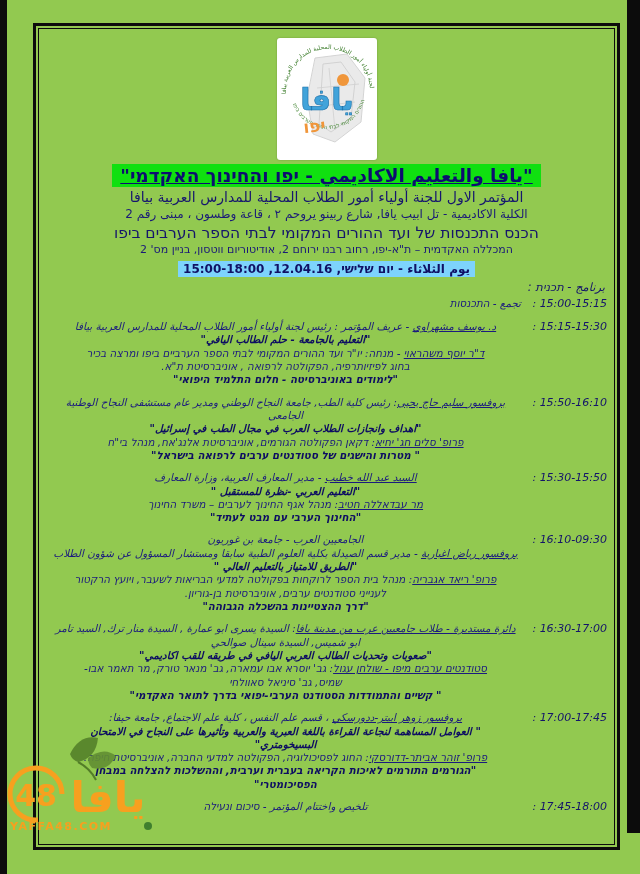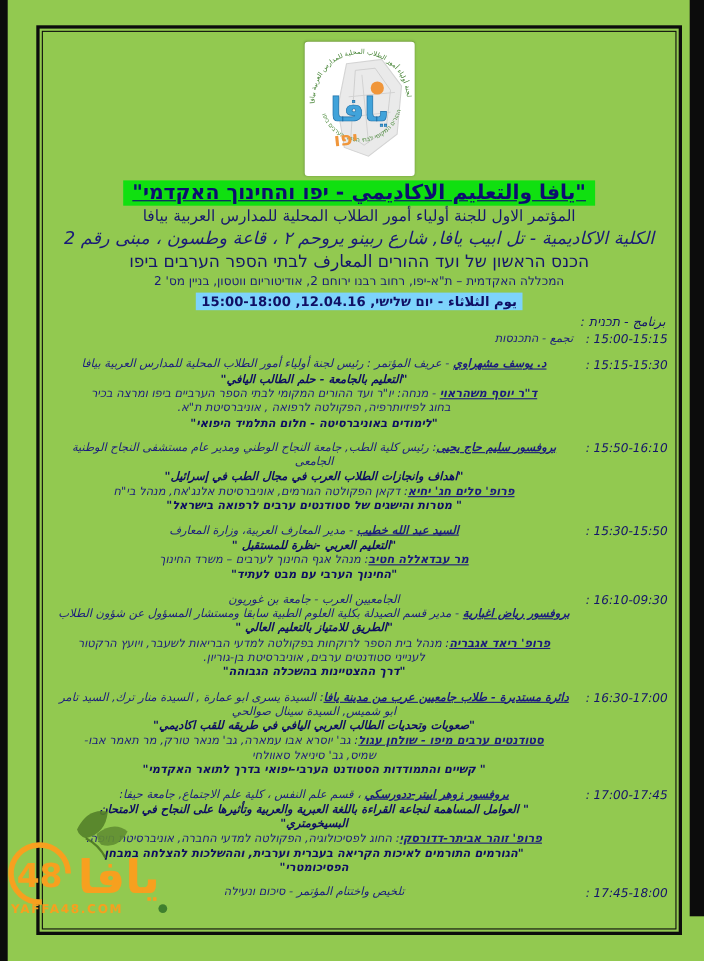--- a/index.html
+++ b/index.html
@@ -19,42 +19,42 @@
   .inner{position:absolute;inset:0;padding:10px 10px 0 10px;text-align:center;}
   
   .logo{width:100px;height:122px;margin:2px auto 4px auto;background:#fff;border-radius:3px;
         box-shadow:0 0 2px rgba(0,0,0,.25);}
   
   .title{
     display:inline-block;background:#10e010;color:#0d0d70;font-weight:bold;
     font-size:18.5px;line-height:1.25;padding:0 8px;text-decoration:underline;direction:rtl;
   }
   .sub-ar{font-size:14px;color:#16166e;direction:rtl;margin-top:2px;line-height:1.25;}
-  .venue-ar{font-size:16px;color:#1a1a78;direction:rtl;font-style:italic;line-height:1.3;}
+  .venue-ar{font-size:12px;color:#1a1a78;direction:rtl;line-height:1.3;}
   .sub-he{font-size:15.5px;color:#15156b;direction:rtl;line-height:1.3;margin-top:1px;}
   .venue-he{font-size:11px;color:#1a1a78;direction:rtl;line-height:1.3;}
   .date{
     display:inline-block;background:#7dd3fc;color:#101065;font-weight:bold;
     font-size:12px;direction:rtl;padding:0 5px;margin-top:3px;line-height:1.35;
   }
   .program{
     direction:rtl;text-align:right;font-style:italic;font-size:11.5px;color:#14146a;
     margin:3px 2px 2px 0;line-height:1.3;
   }
   
   #schedule{margin-top:1px;}
   .srow{display:flex;direction:rtl;margin-bottom:9px;}
   .stime{
     width:86px;flex:0 0 86px;direction:rtl;text-align:right;
     font-style:italic;font-size:11px;color:#14146a;line-height:1.3;
   }
   .scontent{flex:1;direction:rtl;padding-left:4px;}
   .sline{font-size:10.4px;line-height:1.28;text-align:center;color:#1b1b7e;font-style:italic;}
   .sline.arq,.sline.heq{font-weight:bold;color:#0d0d62;}
-  .sline .b{font-weight:bold;}
+  .sline .b{font-weight:normal;}
   .sline .u{text-decoration:underline;}
   .al-r{text-align:right !important;}
   
   .watermark{position:absolute;left:0px;top:724px;width:170px;height:122px;pointer-events:none;}
 </style>
 </head>
 <body>
 
 <div class="edge edge-left"></div>
 <div class="edge edge-right"></div>
@@ -86,21 +86,21 @@
         <text x="50" y="72" text-anchor="middle" font-size="30" font-weight="bold" fill="#41a3da" stroke="#1c6fa8" stroke-width="0.6">يافا</text>
         <text x="38" y="94" text-anchor="middle" font-size="17" font-weight="bold" fill="#f0963a" transform="rotate(-6 38 94)">יפו</text>
       </svg>
     </div>
 
     <div>
       <span class="title">"يافا والتعليم الاكاديمي - יפו והחינוך האקדמי"</span>
     </div>
     <div class="sub-ar">المؤتمر الاول للجنة أولياء أمور الطلاب المحلية للمدارس العربية بيافا</div>
     <div class="venue-ar">الكلية الاكاديمية - تل ابيب يافا, شارع ربينو يروحم ٢ ، قاعة وطسون ، مبنى رقم 2</div>
-    <div class="sub-he">הכנס הראשון של ועד ההורים المعارف לבתי הספר הערבים ביפו</div>
+    <div class="sub-he">הכנס התכנסות של ועד ההורים המקומי לבתי הספר הערבים ביפו</div>
     <div class="venue-he">המכללה האקדמית – ת"א-יפו, רחוב רבנו ירוחם 2, אודיטוריום ווטסון, בניין מס' 2</div>
     <div>
       <span class="date">يوم الثلاثاء - יום שלישי, 12.04.16, 15:00-18:00</span>
     </div>
     <div class="program">برنامج - תכנית :</div>
 
     <div id="schedule">
         <div class="srow">
           <div class="stime">15:00-15:15 :</div>
           <div class="scontent">

